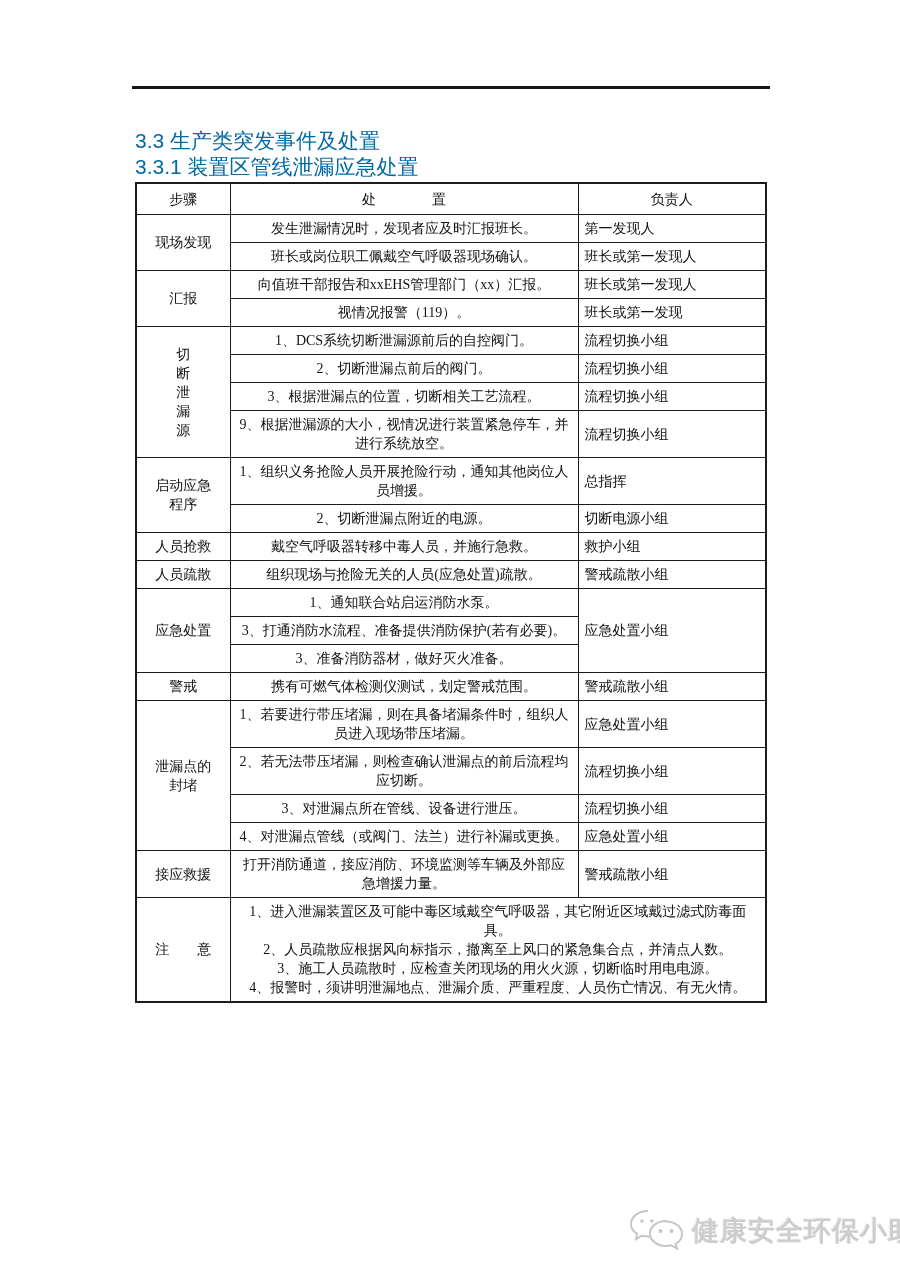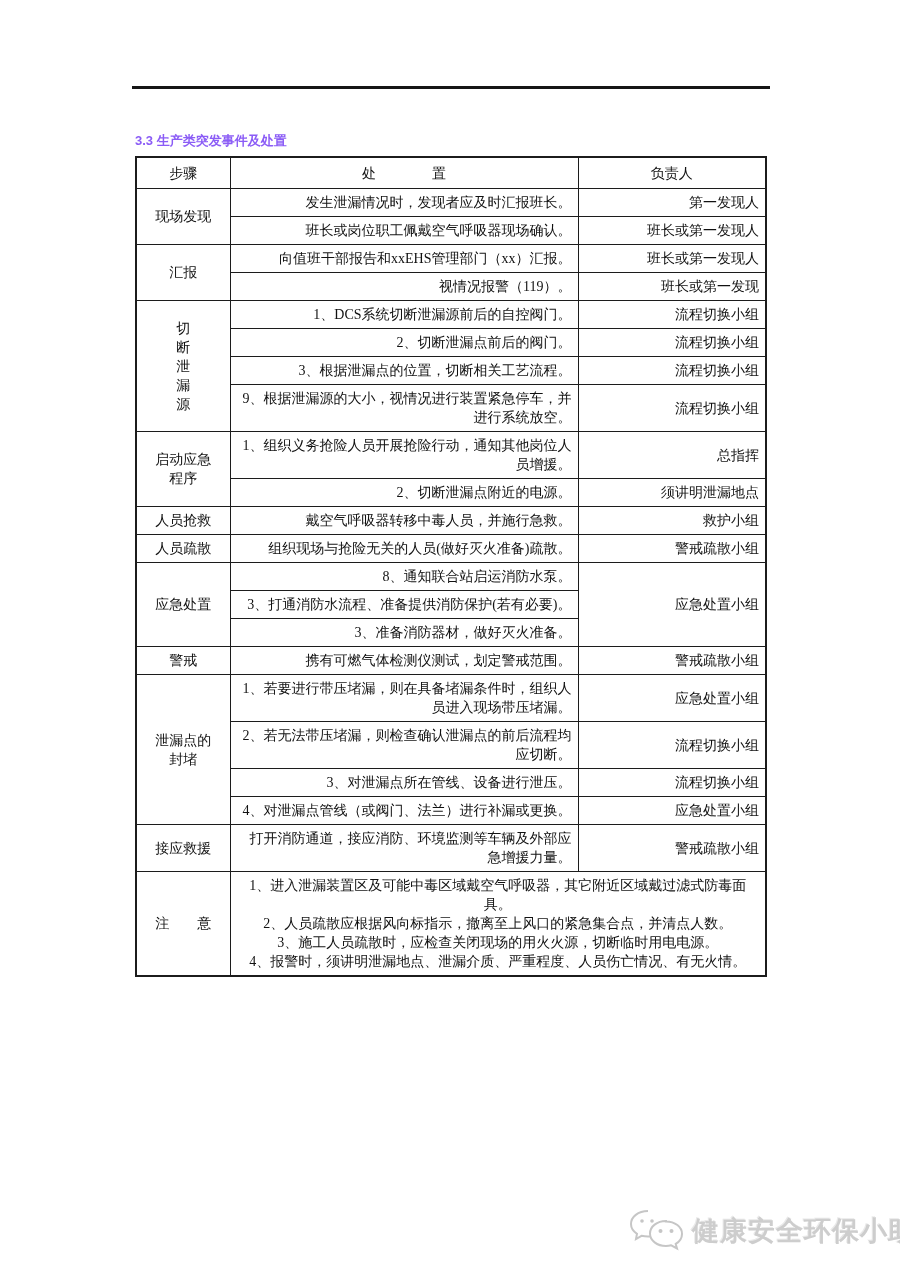--- a/index.html
+++ b/index.html
@@ -24,26 +24,26 @@
     background: #161616;
   }
   .content {
     position: absolute;
     left: 135px;
     top: 128px;
     width: 630px;
   }
   .page-title, .page-subtitle {
     font-family: "Liberation Sans", "DejaVu Sans", sans-serif;
-    font-weight: bold;
-    font-size: 13px;
+    font-weight: normal;
+    font-size: 21px;
     line-height: 26px;
     margin: 0;
     white-space: nowrap;
-    color: #8b5cf6;
+    color: #0369a1;
   }
   table.proc {
     border-collapse: collapse;
     width: 630px;
     table-layout: fixed;
     margin-top: 2px;
     border: 2px solid #1c1c1c;
   }
   table.proc td, table.proc th {
     border: 1px solid #1c1c1c;
@@ -58,24 +58,24 @@
     height: 22px;
     white-space: nowrap;
     overflow: hidden;
   }
   td.step-cell {
     text-align: center;
     white-space: nowrap;
     margin-top: 36px;
   }
   td.action-cell {
-    text-align: right;
+    text-align: center;
   }
   td.owner-cell {
-    text-align: right;
+    text-align: left;
     white-space: nowrap;
   }
   td.note-cell div {
     text-align: center;
   }
   .watermark {
     position: absolute;
     left: 628px;
     top: 1208px;
     display: flex;
@@ -93,20 +93,21 @@
   }
   .watermark svg { display: block; }
 </style>
 </head>
 <body>
 
 <div class="page-rule"></div>
 
 <div class="content">
   <p class="page-title">3.3 生产类突发事件及处置</p>
+  <p class="page-subtitle">3.3.1 装置区管线泄漏应急处置</p>
 
   <table class="proc">
     <colgroup>
       <col style="width:94px">
       <col style="width:348px">
       <col style="width:188px">
     </colgroup>
     <thead>
       <tr>
         <th class="col-head">步骤</th>
@@ -163,41 +164,41 @@
         <tr>
           <td class="step-cell" rowspan="2">
             <div>启动应急</div>
             <div>程序</div>
           </td>
           <td class="action-cell">1、组织义务抢险人员开展抢险行动，通知其他岗位人员增援。</td>
           <td class="owner-cell">总指挥</td>
         </tr>
         <tr>
           <td class="action-cell">2、切断泄漏点附近的电源。</td>
-          <td class="owner-cell">须讲明泄漏地点</td>
+          <td class="owner-cell">切断电源小组</td>
         </tr>
         <tr>
           <td class="step-cell">
             <div>人员抢救</div>
           </td>
           <td class="action-cell">戴空气呼吸器转移中毒人员，并施行急救。</td>
           <td class="owner-cell">救护小组</td>
         </tr>
         <tr>
           <td class="step-cell">
             <div>人员疏散</div>
           </td>
-          <td class="action-cell">组织现场与抢险无关的人员(做好灭火准备)疏散。</td>
+          <td class="action-cell">组织现场与抢险无关的人员(应急处置)疏散。</td>
           <td class="owner-cell">警戒疏散小组</td>
         </tr>
         <tr>
           <td class="step-cell" rowspan="3">
             <div>应急处置</div>
           </td>
-          <td class="action-cell">8、通知联合站启运消防水泵。</td>
+          <td class="action-cell">1、通知联合站启运消防水泵。</td>
           <td class="owner-cell" rowspan="3">应急处置小组</td>
         </tr>
         <tr>
           <td class="action-cell">3、打通消防水流程、准备提供消防保护(若有必要)。</td>
         </tr>
         <tr>
           <td class="action-cell">3、准备消防器材，做好灭火准备。</td>
         </tr>
         <tr>
           <td class="step-cell">

